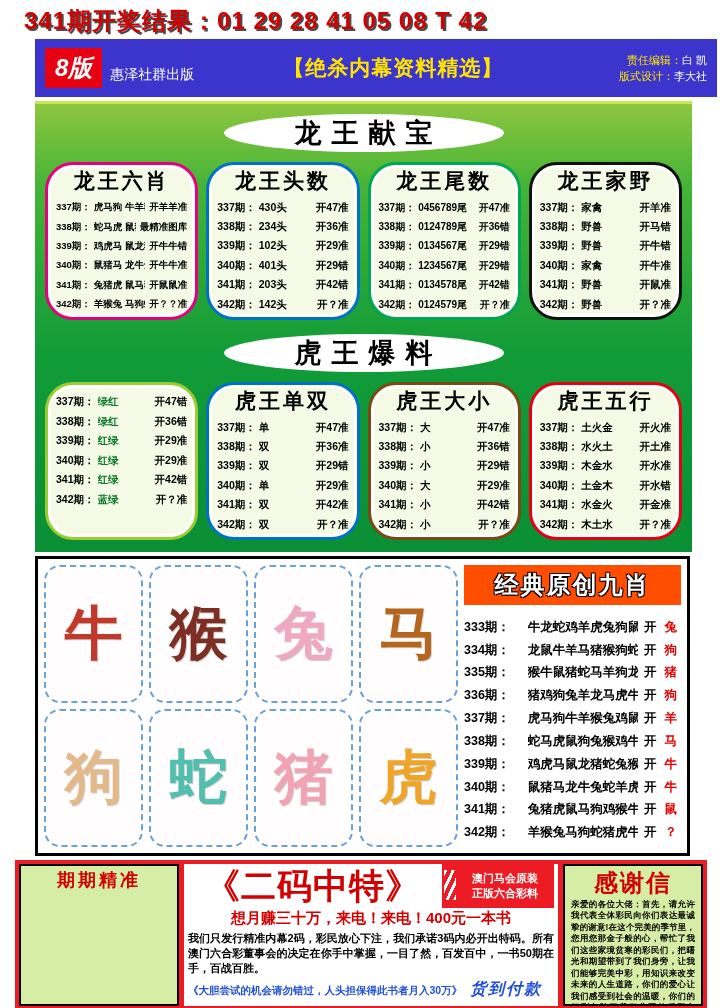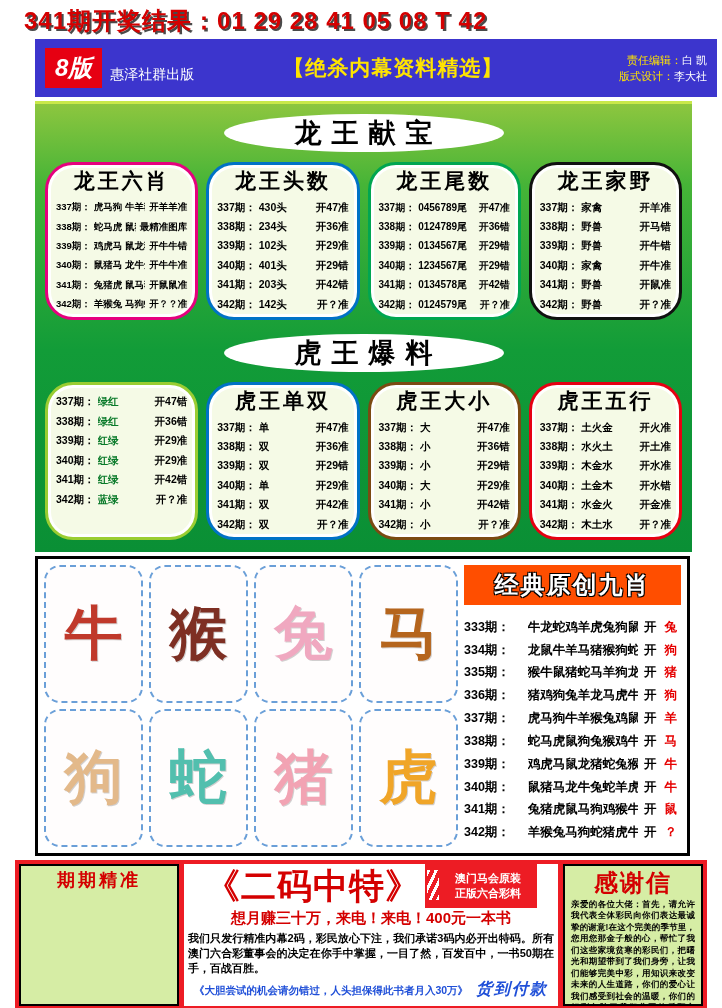--- a/index.html
+++ b/index.html
@@ -89,21 +89,21 @@
   .nine-row .n-result{flex:0 0 auto;color:var(--result-red);margin-right:4px;}
   
   .bottom{
     margin:4px 0 0 15px;width:692px;height:150px;box-sizing:border-box;
     background:var(--bottom-red);padding:4px;display:flex;gap:5px;
   }
   .b-box{box-sizing:border-box;border:2px solid #000;background:var(--box-green-bg);overflow:hidden;}
   .b-left{flex:0 0 160px;padding:2px 7px;}
   .b-left .b-title{color:var(--page-red);font-size:18px;font-weight:bold;text-align:center;letter-spacing:3px;}
   .b-left .b-body{font-size:9px;font-weight:bold;color:#000;line-height:1.4;margin-top:2px;text-align:justify;}
-  .b-center{flex:1;background:#fff;border:none;padding:0 4px;display:flex;flex-direction:column;overflow:hidden;align-items:center;}
+  .b-center{flex:1;background:#fff;border:none;padding:0 4px;display:flex;flex-direction:column;overflow:hidden;}
   .center-head{display:flex;align-items:stretch;gap:4px;}
   .center-title{
     flex:1;color:var(--page-red);font-size:35px;font-weight:bold;line-height:44px;
     text-align:center;letter-spacing:1px;white-space:nowrap;
   }
   .corner-box{
     flex:0 0 112px;background:var(--bottom-red);color:#fff;font-size:11px;font-weight:bold;
     display:flex;flex-direction:column;justify-content:center;align-items:center;line-height:1.4;
     position:relative;padding-left:14px;box-sizing:border-box;
   }

